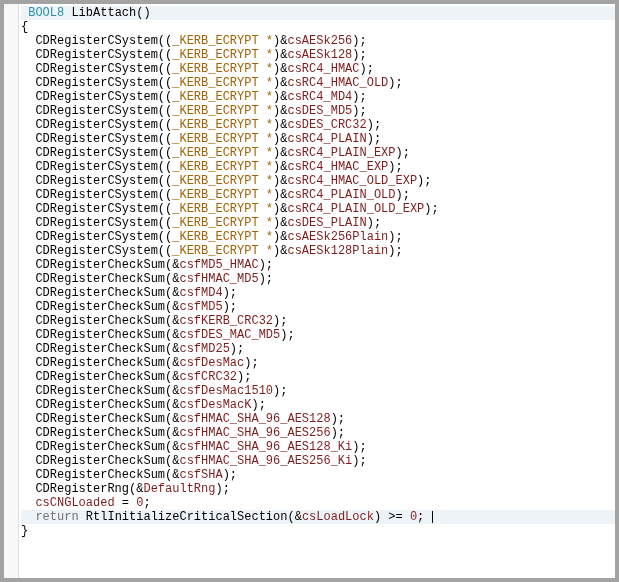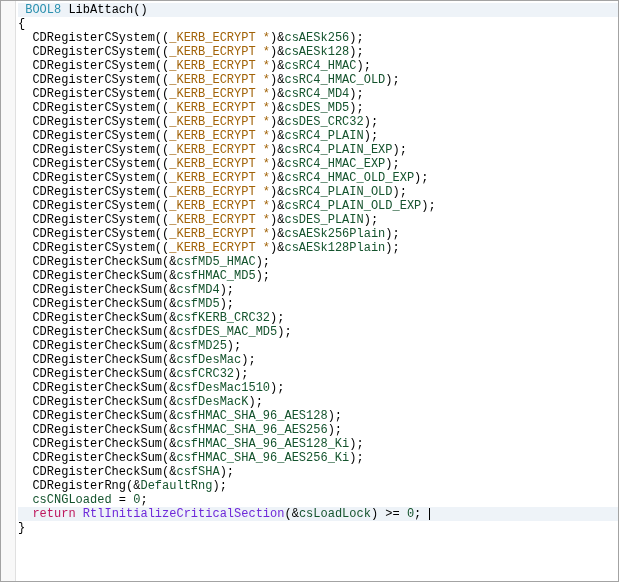--- a/index.html
+++ b/index.html
@@ -1,27 +1,27 @@
 <!DOCTYPE html>
 <html><head>
 <meta charset="utf-8">
 <style>
   html,body{margin:0;padding:0;width:619px;height:582px;overflow:hidden;background:#f0f0f0}
   body{font-family:Consolas,'Courier New',monospace;font-size:12px}
-  .editor{display:flex;width:100%;height:100%;border:1px solid #a3a3a3;background:#fff;box-sizing:border-box}
+  .editor{display:flex;width:100%;height:100%;border:4px solid #a3a3a3;background:#fff;box-sizing:border-box}
   .gutter{width:14px;background:#f8f8f8;border-right:1px solid #e0e0e0;flex:none}
   .code{flex:1;padding:2px 0 2px 2px;white-space:pre;overflow:hidden;line-height:14px}
   .ln{height:14px}
-  .kw{color:#be185d}
+  .kw{color:#737373}
   .ty{color:#2b91af}
   .ty-g{color:#a16207}
   .fn{color:#000}
-  .fn-r{color:#6d28d9}
+  .fn-r{color:#000000}
   .p{color:#000}
-  .n{color:#14532d}
+  .n{color:#7f1d1d}
   .hl{background:#eef3f8}
   .cursor{display:inline-block;width:1px;height:12px;background:#000;vertical-align:middle}
 </style>
 </head>
 <body>
 
 <div class="editor">
   <div class="gutter"></div>
   <div class="code" id="code"><div class="ln hl"> <span class="ty">BOOL8</span> <span class="fn">LibAttach</span><span class="p">()</span></div><div class="ln">{</div><div class="ln">  <span class="fn">CDRegisterCSystem</span><span class="p">((</span><span class="ty-g">_KERB_ECRYPT *</span><span class="p">)&amp;</span><span class="n">csAESk256</span><span class="p">);</span></div><div class="ln">  <span class="fn">CDRegisterCSystem</span><span class="p">((</span><span class="ty-g">_KERB_ECRYPT *</span><span class="p">)&amp;</span><span class="n">csAESk128</span><span class="p">);</span></div><div class="ln">  <span class="fn">CDRegisterCSystem</span><span class="p">((</span><span class="ty-g">_KERB_ECRYPT *</span><span class="p">)&amp;</span><span class="n">csRC4_HMAC</span><span class="p">);</span></div><div class="ln">  <span class="fn">CDRegisterCSystem</span><span class="p">((</span><span class="ty-g">_KERB_ECRYPT *</span><span class="p">)&amp;</span><span class="n">csRC4_HMAC_OLD</span><span class="p">);</span></div><div class="ln">  <span class="fn">CDRegisterCSystem</span><span class="p">((</span><span class="ty-g">_KERB_ECRYPT *</span><span class="p">)&amp;</span><span class="n">csRC4_MD4</span><span class="p">);</span></div><div class="ln">  <span class="fn">CDRegisterCSystem</span><span class="p">((</span><span class="ty-g">_KERB_ECRYPT *</span><span class="p">)&amp;</span><span class="n">csDES_MD5</span><span class="p">);</span></div><div class="ln">  <span class="fn">CDRegisterCSystem</span><span class="p">((</span><span class="ty-g">_KERB_ECRYPT *</span><span class="p">)&amp;</span><span class="n">csDES_CRC32</span><span class="p">);</span></div><div class="ln">  <span class="fn">CDRegisterCSystem</span><span class="p">((</span><span class="ty-g">_KERB_ECRYPT *</span><span class="p">)&amp;</span><span class="n">csRC4_PLAIN</span><span class="p">);</span></div><div class="ln">  <span class="fn">CDRegisterCSystem</span><span class="p">((</span><span class="ty-g">_KERB_ECRYPT *</span><span class="p">)&amp;</span><span class="n">csRC4_PLAIN_EXP</span><span class="p">);</span></div><div class="ln">  <span class="fn">CDRegisterCSystem</span><span class="p">((</span><span class="ty-g">_KERB_ECRYPT *</span><span class="p">)&amp;</span><span class="n">csRC4_HMAC_EXP</span><span class="p">);</span></div><div class="ln">  <span class="fn">CDRegisterCSystem</span><span class="p">((</span><span class="ty-g">_KERB_ECRYPT *</span><span class="p">)&amp;</span><span class="n">csRC4_HMAC_OLD_EXP</span><span class="p">);</span></div><div class="ln">  <span class="fn">CDRegisterCSystem</span><span class="p">((</span><span class="ty-g">_KERB_ECRYPT *</span><span class="p">)&amp;</span><span class="n">csRC4_PLAIN_OLD</span><span class="p">);</span></div><div class="ln">  <span class="fn">CDRegisterCSystem</span><span class="p">((</span><span class="ty-g">_KERB_ECRYPT *</span><span class="p">)&amp;</span><span class="n">csRC4_PLAIN_OLD_EXP</span><span class="p">);</span></div><div class="ln">  <span class="fn">CDRegisterCSystem</span><span class="p">((</span><span class="ty-g">_KERB_ECRYPT *</span><span class="p">)&amp;</span><span class="n">csDES_PLAIN</span><span class="p">);</span></div><div class="ln">  <span class="fn">CDRegisterCSystem</span><span class="p">((</span><span class="ty-g">_KERB_ECRYPT *</span><span class="p">)&amp;</span><span class="n">csAESk256Plain</span><span class="p">);</span></div><div class="ln">  <span class="fn">CDRegisterCSystem</span><span class="p">((</span><span class="ty-g">_KERB_ECRYPT *</span><span class="p">)&amp;</span><span class="n">csAESk128Plain</span><span class="p">);</span></div><div class="ln">  <span class="fn">CDRegisterCheckSum</span><span class="p">(&amp;</span><span class="n">csfMD5_HMAC</span><span class="p">);</span></div><div class="ln">  <span class="fn">CDRegisterCheckSum</span><span class="p">(&amp;</span><span class="n">csfHMAC_MD5</span><span class="p">);</span></div><div class="ln">  <span class="fn">CDRegisterCheckSum</span><span class="p">(&amp;</span><span class="n">csfMD4</span><span class="p">);</span></div><div class="ln">  <span class="fn">CDRegisterCheckSum</span><span class="p">(&amp;</span><span class="n">csfMD5</span><span class="p">);</span></div><div class="ln">  <span class="fn">CDRegisterCheckSum</span><span class="p">(&amp;</span><span class="n">csfKERB_CRC32</span><span class="p">);</span></div><div class="ln">  <span class="fn">CDRegisterCheckSum</span><span class="p">(&amp;</span><span class="n">csfDES_MAC_MD5</span><span class="p">);</span></div><div class="ln">  <span class="fn">CDRegisterCheckSum</span><span class="p">(&amp;</span><span class="n">csfMD25</span><span class="p">);</span></div><div class="ln">  <span class="fn">CDRegisterCheckSum</span><span class="p">(&amp;</span><span class="n">csfDesMac</span><span class="p">);</span></div><div class="ln">  <span class="fn">CDRegisterCheckSum</span><span class="p">(&amp;</span><span class="n">csfCRC32</span><span class="p">);</span></div><div class="ln">  <span class="fn">CDRegisterCheckSum</span><span class="p">(&amp;</span><span class="n">csfDesMac1510</span><span class="p">);</span></div><div class="ln">  <span class="fn">CDRegisterCheckSum</span><span class="p">(&amp;</span><span class="n">csfDesMacK</span><span class="p">);</span></div><div class="ln">  <span class="fn">CDRegisterCheckSum</span><span class="p">(&amp;</span><span class="n">csfHMAC_SHA_96_AES128</span><span class="p">);</span></div><div class="ln">  <span class="fn">CDRegisterCheckSum</span><span class="p">(&amp;</span><span class="n">csfHMAC_SHA_96_AES256</span><span class="p">);</span></div><div class="ln">  <span class="fn">CDRegisterCheckSum</span><span class="p">(&amp;</span><span class="n">csfHMAC_SHA_96_AES128_Ki</span><span class="p">);</span></div><div class="ln">  <span class="fn">CDRegisterCheckSum</span><span class="p">(&amp;</span><span class="n">csfHMAC_SHA_96_AES256_Ki</span><span class="p">);</span></div><div class="ln">  <span class="fn">CDRegisterCheckSum</span><span class="p">(&amp;</span><span class="n">csfSHA</span><span class="p">);</span></div><div class="ln">  <span class="fn">CDRegisterRng</span><span class="p">(&amp;</span><span class="n">DefaultRng</span><span class="p">);</span></div><div class="ln">  <span class="n">csCNGLoaded</span><span class="p"> = </span><span class="n">0</span><span class="p">;</span></div><div class="ln hl">  <span class="kw">return</span> <span class="fn-r">RtlInitializeCriticalSection</span><span class="p">(&amp;</span><span class="n">csLoadLock</span><span class="p">) </span><span class="p">&gt;=</span><span class="p"> </span><span class="n">0</span><span class="p">;</span> <span class="cursor"></span></div><div class="ln">}</div></div>
 </div>

